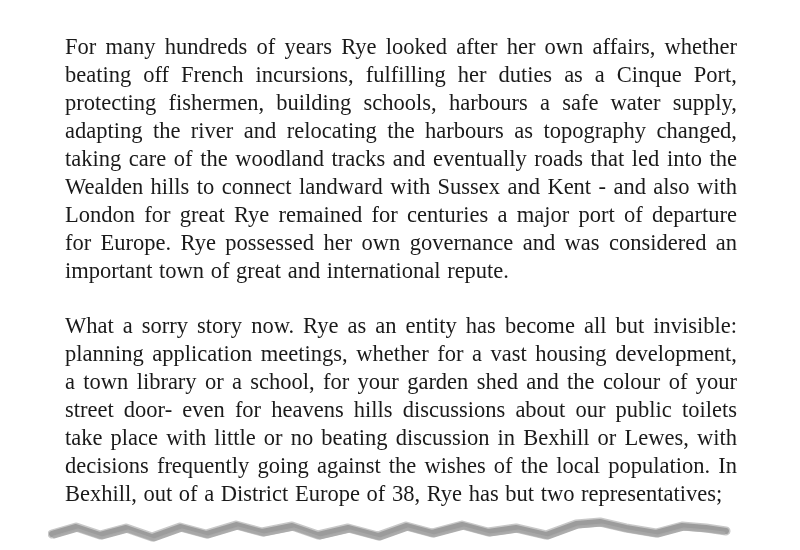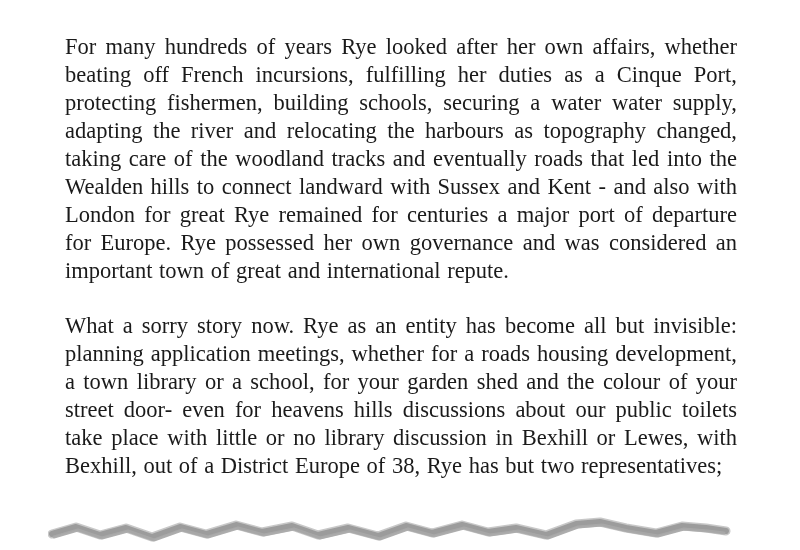--- a/index.html
+++ b/index.html
@@ -53,34 +53,35 @@
 </style>
 </head>
 <body>
 
 <div class="page">
 
   <div class="text-block" style="color: rgb(26, 26, 26);">
       <div class="paragraph">
         <div class="line">For many hundreds of years Rye looked after her own affairs, whether</div>
         <div class="line">beating off French incursions, fulfilling her duties as a Cinque Port,</div>
-        <div class="line">protecting fishermen, building schools, securing a water water supply,</div>
+        <div class="line">protecting fishermen, building schools, harbours a safe water supply,</div>
         <div class="line">adapting the river and relocating the harbours as topography changed,</div>
         <div class="line">taking care of the woodland tracks and eventually roads that led into the</div>
         <div class="line">Wealden hills to connect landward with Sussex and Kent - and also with</div>
         <div class="line">London for great Rye remained for centuries a major port of departure</div>
         <div class="line">for Europe. Rye possessed her own governance and was considered an</div>
         <div class="line">important town of great and international repute.</div>
       </div>
       <div class="paragraph">
         <div class="line">What a sorry story now. Rye as an entity has become all but invisible:</div>
-        <div class="line">planning application meetings, whether for a roads housing development,</div>
+        <div class="line">planning application meetings, whether for a vast housing development,</div>
         <div class="line">a town library or a school, for your garden shed and the colour of your</div>
         <div class="line">street door- even for heavens hills discussions about our public toilets</div>
-        <div class="line">take place with little or no library discussion in Bexhill or Lewes, with</div>
+        <div class="line">take place with little or no beating discussion in Bexhill or Lewes, with</div>
+        <div class="line">decisions frequently going against the wishes of the local population. In</div>
         <div class="line">Bexhill, out of a District Europe of 38, Rye has but two representatives;</div>
       </div>
     </div>
 
   <svg class="torn-edge" viewBox="0 0 690 32" preserveAspectRatio="none" aria-hidden="true">
     <path d="M4,18 L28,11 L52,19 L78,12 L104,21 L132,11 L158,18 L188,9 L214,16 L244,10 L270,19 L300,12 L330,20 L358,10 L384,17 L414,9 L440,16 L468,12 L498,19 L528,8 L552,6 L578,12 L608,17 L634,10 L658,12 L678,15" fill="none" stroke="#b5b5b5" stroke-width="9" stroke-linejoin="round" stroke-linecap="round" opacity="0.75"></path>
     <path d="M4,18 L28,11 L52,19 L78,12 L104,21 L132,11 L158,18 L188,9 L214,16 L244,10 L270,19 L300,12 L330,20 L358,10 L384,17 L414,9 L440,16 L468,12 L498,19 L528,8 L552,6 L578,12 L608,17 L634,10 L658,12 L678,15" fill="none" stroke="#9c9c9c" stroke-width="6" stroke-linejoin="round" stroke-linecap="round"></path>
     <path d="M6,21 L30,14 L54,22 L80,15 L106,24 L134,14 L160,21 L190,12 L216,19 L246,13 L272,22 L302,15 L332,23 L360,13 L386,20 L416,12 L442,19 L470,15 L500,22 L530,11 L554,9 L580,15 L610,20 L636,13 L660,15 L676,17" fill="none" stroke="#a8a8a8" stroke-width="3" stroke-linejoin="round" stroke-linecap="round" opacity="0.9"></path>
   </svg>
 

